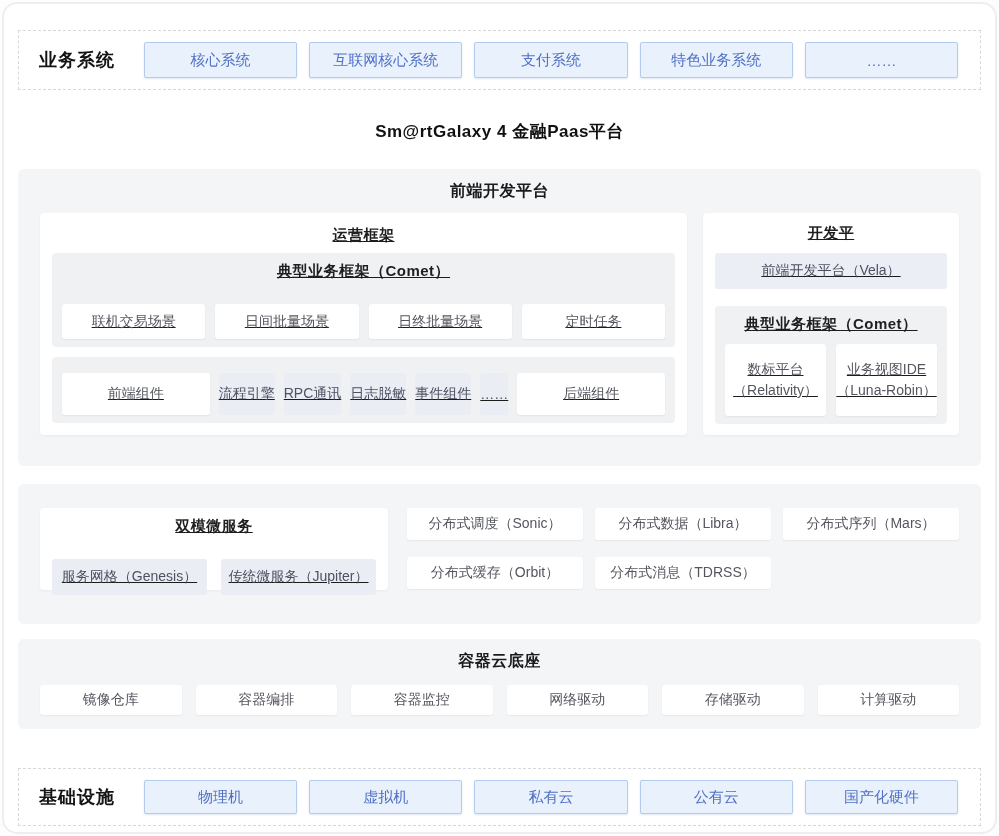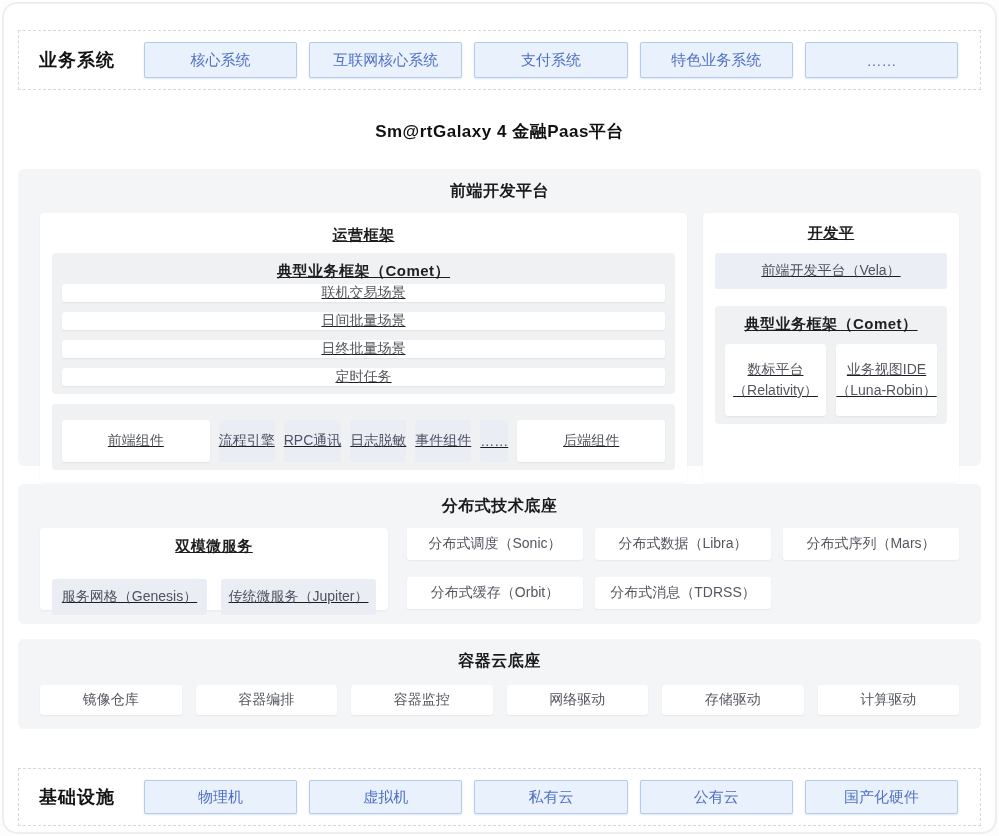--- a/index.html
+++ b/index.html
@@ -91,21 +91,21 @@
     font-size: 14px; color: #4d5161;
     border-radius: 3px;
     text-align: center;
   }
 
   
   .lowcode { height: 297px; margin-bottom: 18px; }
   .lowcode-content { display: flex; gap: 16px; margin-top: 12px; }
   .op-panel { flex: 1; padding: 12px; }
   .op-panel > .panel-title { margin-bottom: 8px; }
-  .comet-items { display: flex; gap: 10px; margin-top: 3px; flex-direction: column; }
+  .comet-items { display: flex; gap: 10px; margin-top: 23px; }
   .comet-items .item-white { flex: 1; height: 35px; }
   .solar-box { margin-top: 10px; }
   .solar-items { display: flex; gap: 9px; margin-top: 8px; }
   .solar-items > div { flex: 1; height: 42px; }
 
   .dev-panel { width: 256px; flex: none; padding: 10px 12px; }
   .vela-bar {
     height: 36px; margin-top: 10px;
     background: #eceef6; border-radius: 3px;
     display: flex; align-items: center; justify-content: center;
@@ -220,21 +220,20 @@
                 <span>（Luna-Robin）</span>
               </div>
             </div>
         </div>
       </div>
 
     </div>
   </div>
 
   <div class="section distributed">
-    <div class="section-title">分布式技术底座</div>
     <div class="dist-content">
 
       <div class="panel dual-panel">
         <div class="panel-title">双模微服务</div>
         <div class="dual-items">
 
             <div class="item-lav">服务网格（Genesis）</div>
 
             <div class="item-lav">传统微服务（Jupiter）</div>
           </div>

